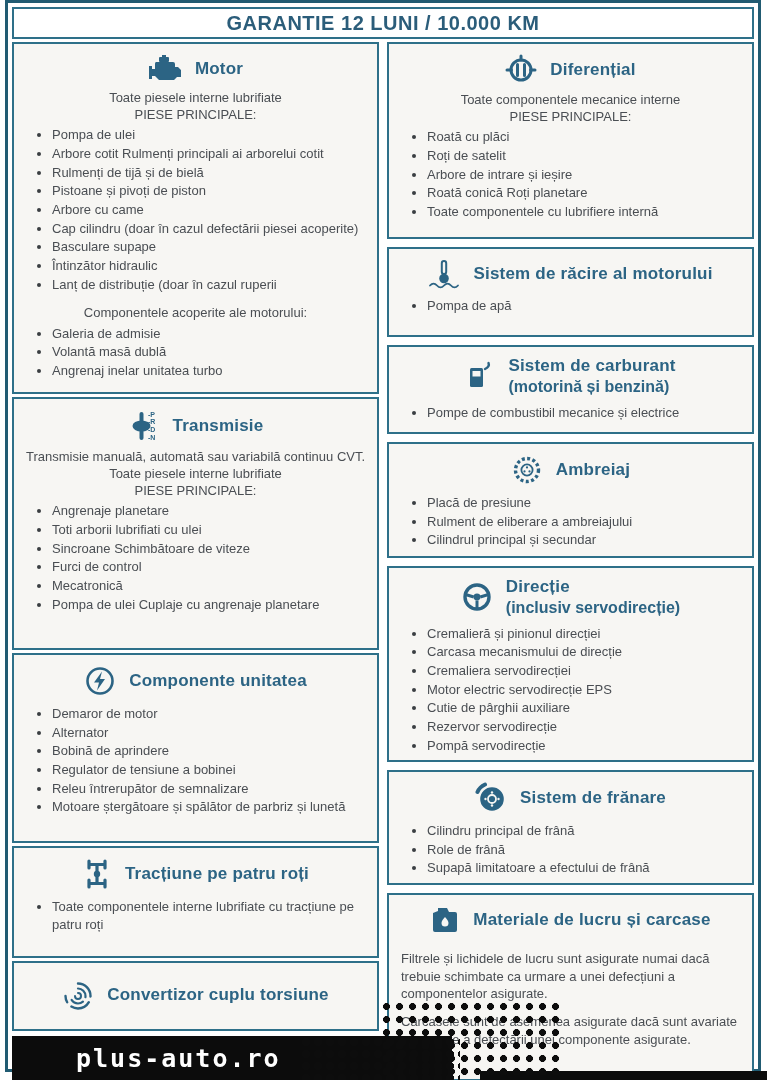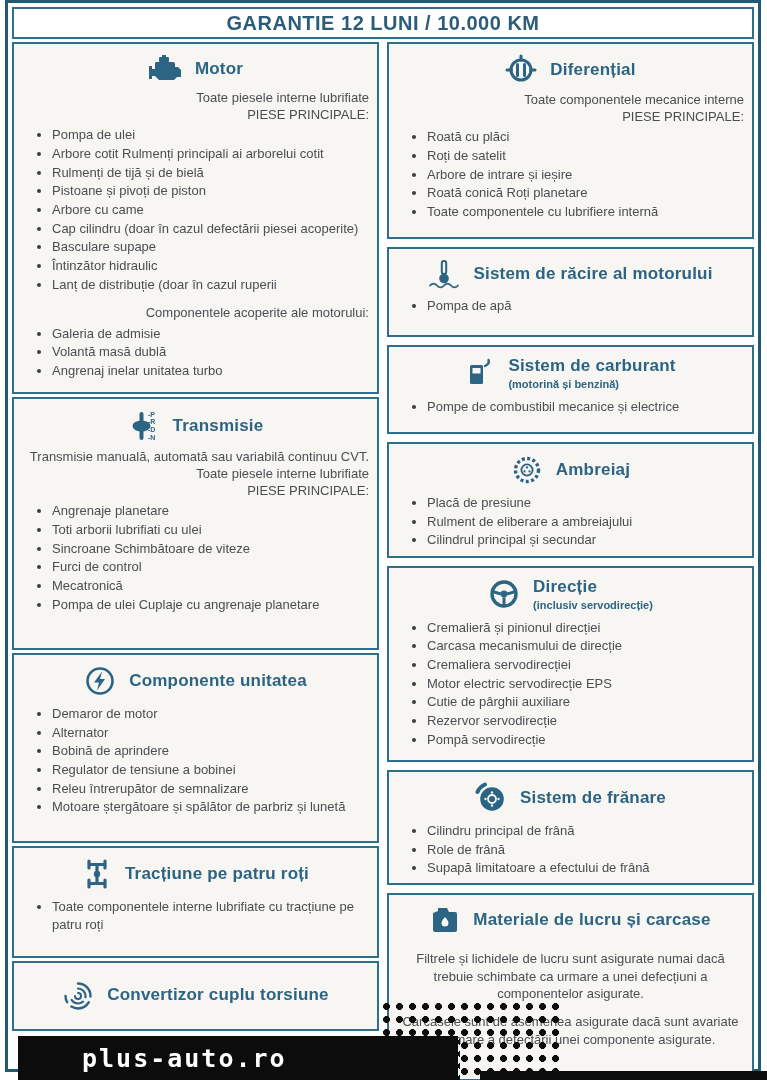--- a/index.html
+++ b/index.html
@@ -18,42 +18,42 @@
   .main-header{border:2px solid var(--box-border);background:#fff;height:32px;display:flex;align-items:center;justify-content:center;margin-bottom:3px}
   .main-header h1{font-size:20px;font-weight:bold;color:#2b5d7a;letter-spacing:.5px}
   .cols{display:flex;gap:8px}
   .col{flex:1;display:flex;flex-direction:column}
   .box{border:2px solid var(--box-border);background:var(--box-bg);overflow:hidden;padding:6px 8px 4px}
   .col-left .box{margin-bottom:3px}
   .col-right .box{margin-bottom:8px}
   .sec-head{display:flex;align-items:center;justify-content:center;gap:13px;padding:4px 0 5px}
   .sec-head .icon{color:var(--accent);display:inline-flex;flex:0 0 auto}
   .sec-head h2{font-size:17px;font-weight:bold;color:var(--accent);letter-spacing:.2px;line-height:1.1}
-  .sec-head .sub{font-size:11px;font-weight:bold;color:var(--accent);margin-top:2px}
-  .intro{text-align:right;color:var(--text);font-size:13px;line-height:1.32}
+  .sec-head .sub{font-size:16px;font-weight:bold;color:var(--accent);margin-top:2px}
+  .intro{text-align:center;color:var(--text);font-size:13px;line-height:1.32}
   .mid{margin-top:11px}
   ul{list-style:disc;padding-left:30px;margin:3px 0 0}
   li{color:var(--text);font-size:13px;line-height:1.36;margin-bottom:1px}
   li::marker{color:#3a3e42}
-  .para{text-align:center;color:var(--text);font-size:13px;line-height:1.36;margin-top:10px;padding:0 4px}
+  .para{color:var(--text);font-size:13px;line-height:1.36;margin-top:10px;padding:0 4px}
   
   .s-motor{height:352px}
   .s-transmisie{height:253px}
   .s-electrice{height:190px}
   .s-tractiune{height:112px}
   .s-convertizor{height:70px;display:flex;align-items:center;justify-content:center;padding:0}
   .s-diferential{height:197px}
   .s-racire{height:90px}
   .s-carburant{height:89px}
   .s-ambreiaj{height:116px}
   .s-directie{height:196px}
   .s-franare{height:115px}
   .s-materiale{height:188px}
   
-  .footer-bar{position:absolute;left:18px;bottom:0;width:440px;height:44px;background:var(--footer-bg);z-index:5;display:flex;align-items:center}
+  .footer-bar{position:absolute;left:12px;bottom:0;width:440px;height:44px;background:var(--footer-bg);z-index:5;display:flex;align-items:center}
   .footer-bar .site{color:var(--footer-text);font-family:"DejaVu Sans Mono",monospace;font-weight:bold;font-size:25px;letter-spacing:2px;padding-left:64px}
   .halftone{position:absolute;left:380px;bottom:0;width:185px;height:80px;z-index:6;
     background-image:radial-gradient(circle,#0d0d0d 36%,transparent 40%);
     background-size:13px 13px;background-position:0 0}
   .halftone2{position:absolute;left:300px;bottom:0;width:160px;height:44px;z-index:6;
     background-image:radial-gradient(circle,#0d0d0d 46%,transparent 50%);
     background-size:12px 12px}
   .bottom-strip{position:absolute;right:0;bottom:0;width:287px;height:9px;background:var(--footer-bg);z-index:5}
 </style>
 </head>

